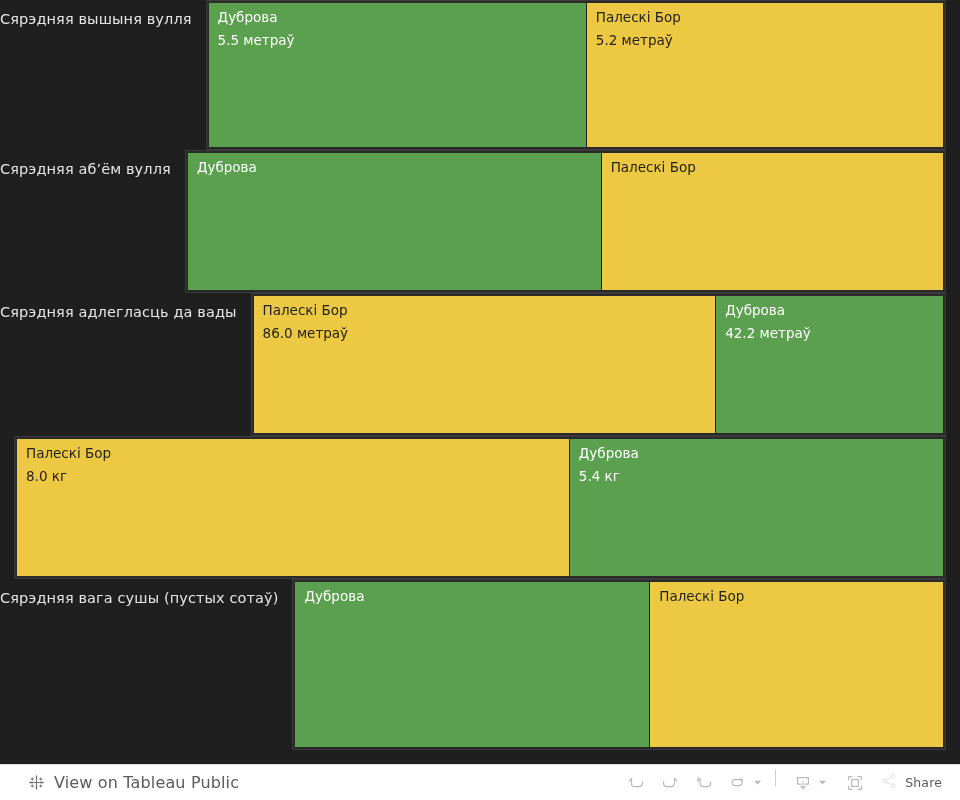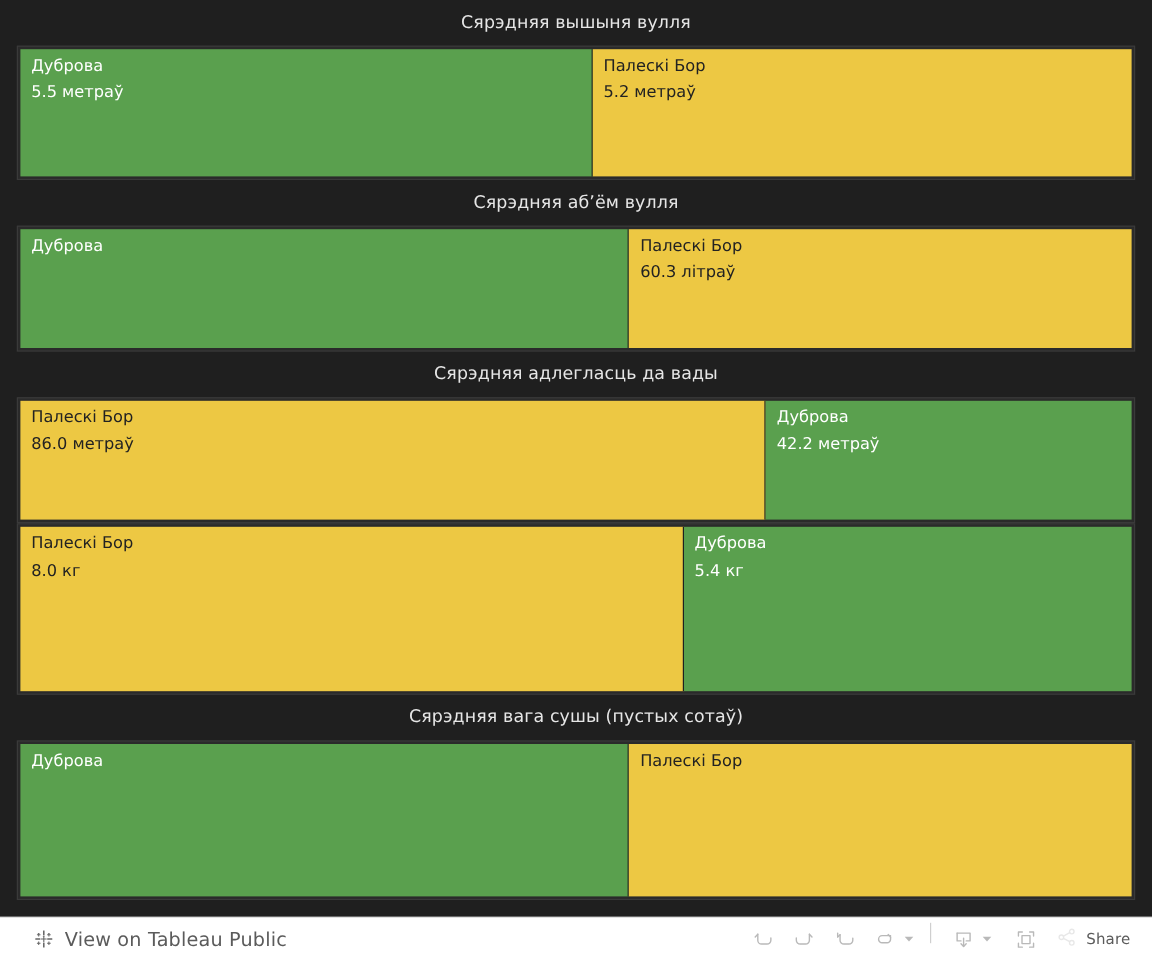--- a/index.html
+++ b/index.html
@@ -23,21 +23,20 @@
     flex: 1 1 auto;
     background: #1f1f1f;
     padding: 0;
     display: flex;
     flex-direction: column;
     overflow: hidden;
   }
 
   .viz-block {
     display: flex;
-    flex-direction: column;
     flex: 0 0 auto;
   }
   .viz-block.grow { flex: 1 1 auto; min-height: 0; }
 
   .viz-title {
     text-align: center;
     font-size: 14.5px;
     line-height: 1;
     color: #e6e6e6;
     padding: 12px 0 11px 0;
@@ -197,21 +196,20 @@
 
   <div class="viz-block" style="flex:0 0 143px">
     <div class="viz-title">Сярэдняя аб’ём вулля</div>
     <div class="bar-frame">
       <div class="bar-row">
         <div class="seg green" style="width:54.8%">
           <span class="seg-label">Дуброва</span>
         </div>
         <div class="seg yellow" style="width:45.2%">
           <span class="seg-label">Палескі Бор</span>
-          <span class="seg-value">60.3 літраў</span>
         </div>
       </div>
     </div>
   </div>
 
   <div class="viz-block" style="flex:0 0 143px">
     <div class="viz-title">Сярэдняя адлегласць да вады</div>
     <div class="bar-frame">
       <div class="bar-row">
         <div class="seg yellow" style="width:67.1%">

